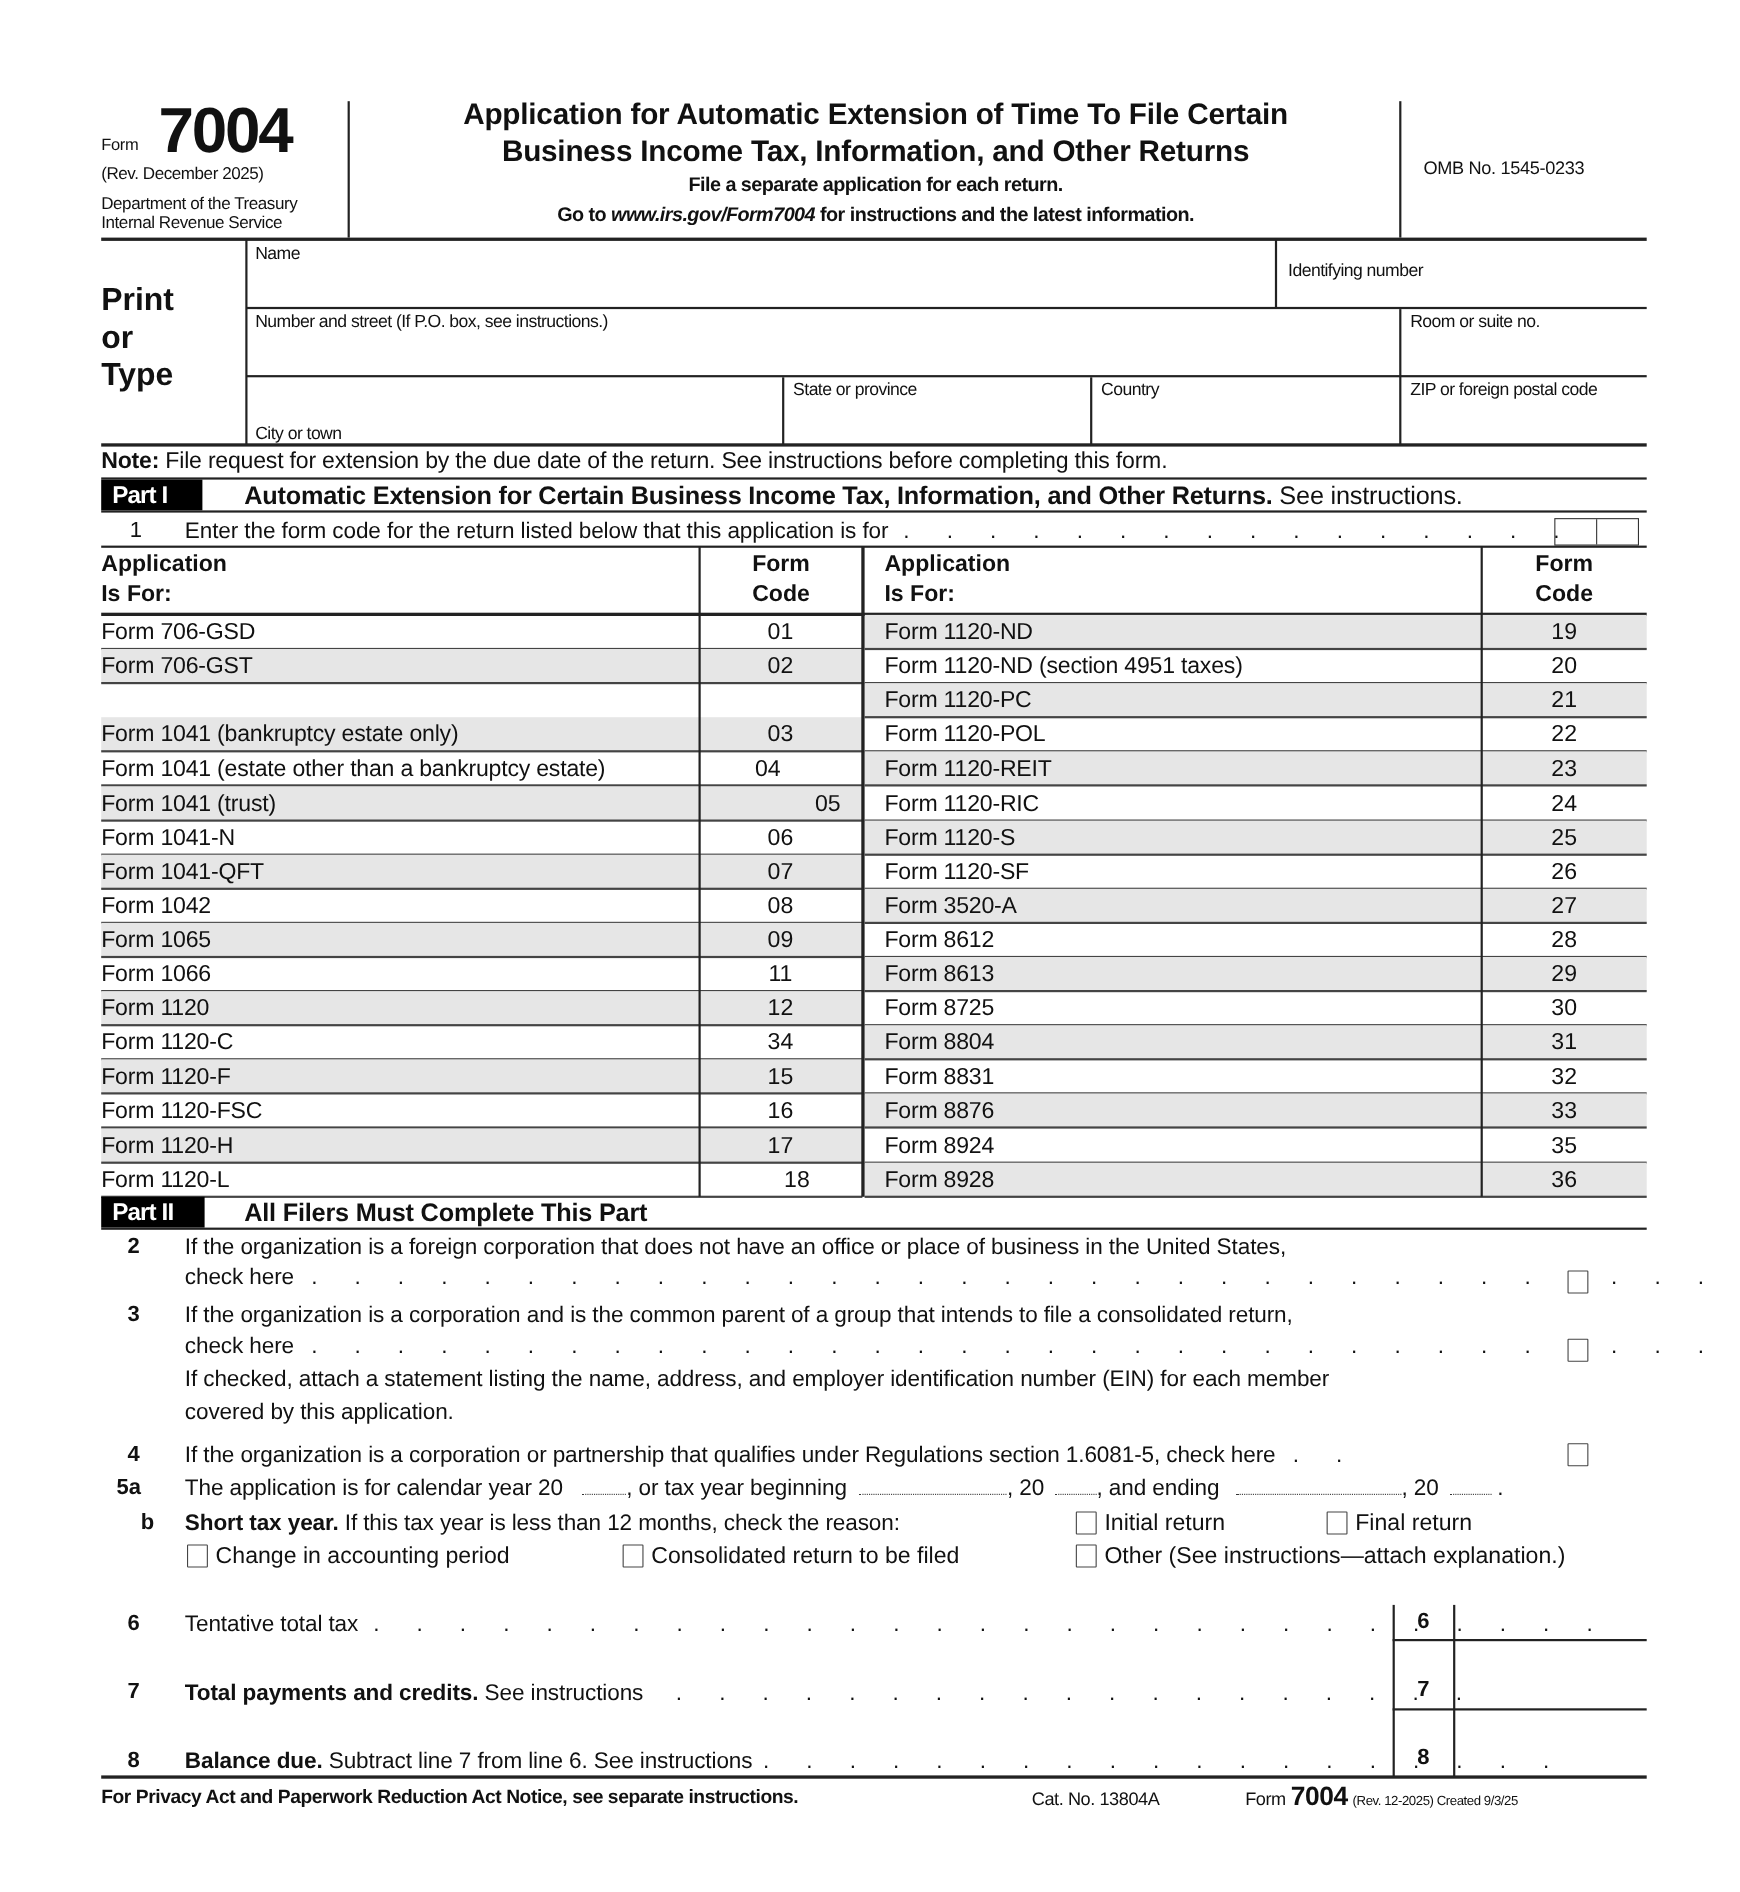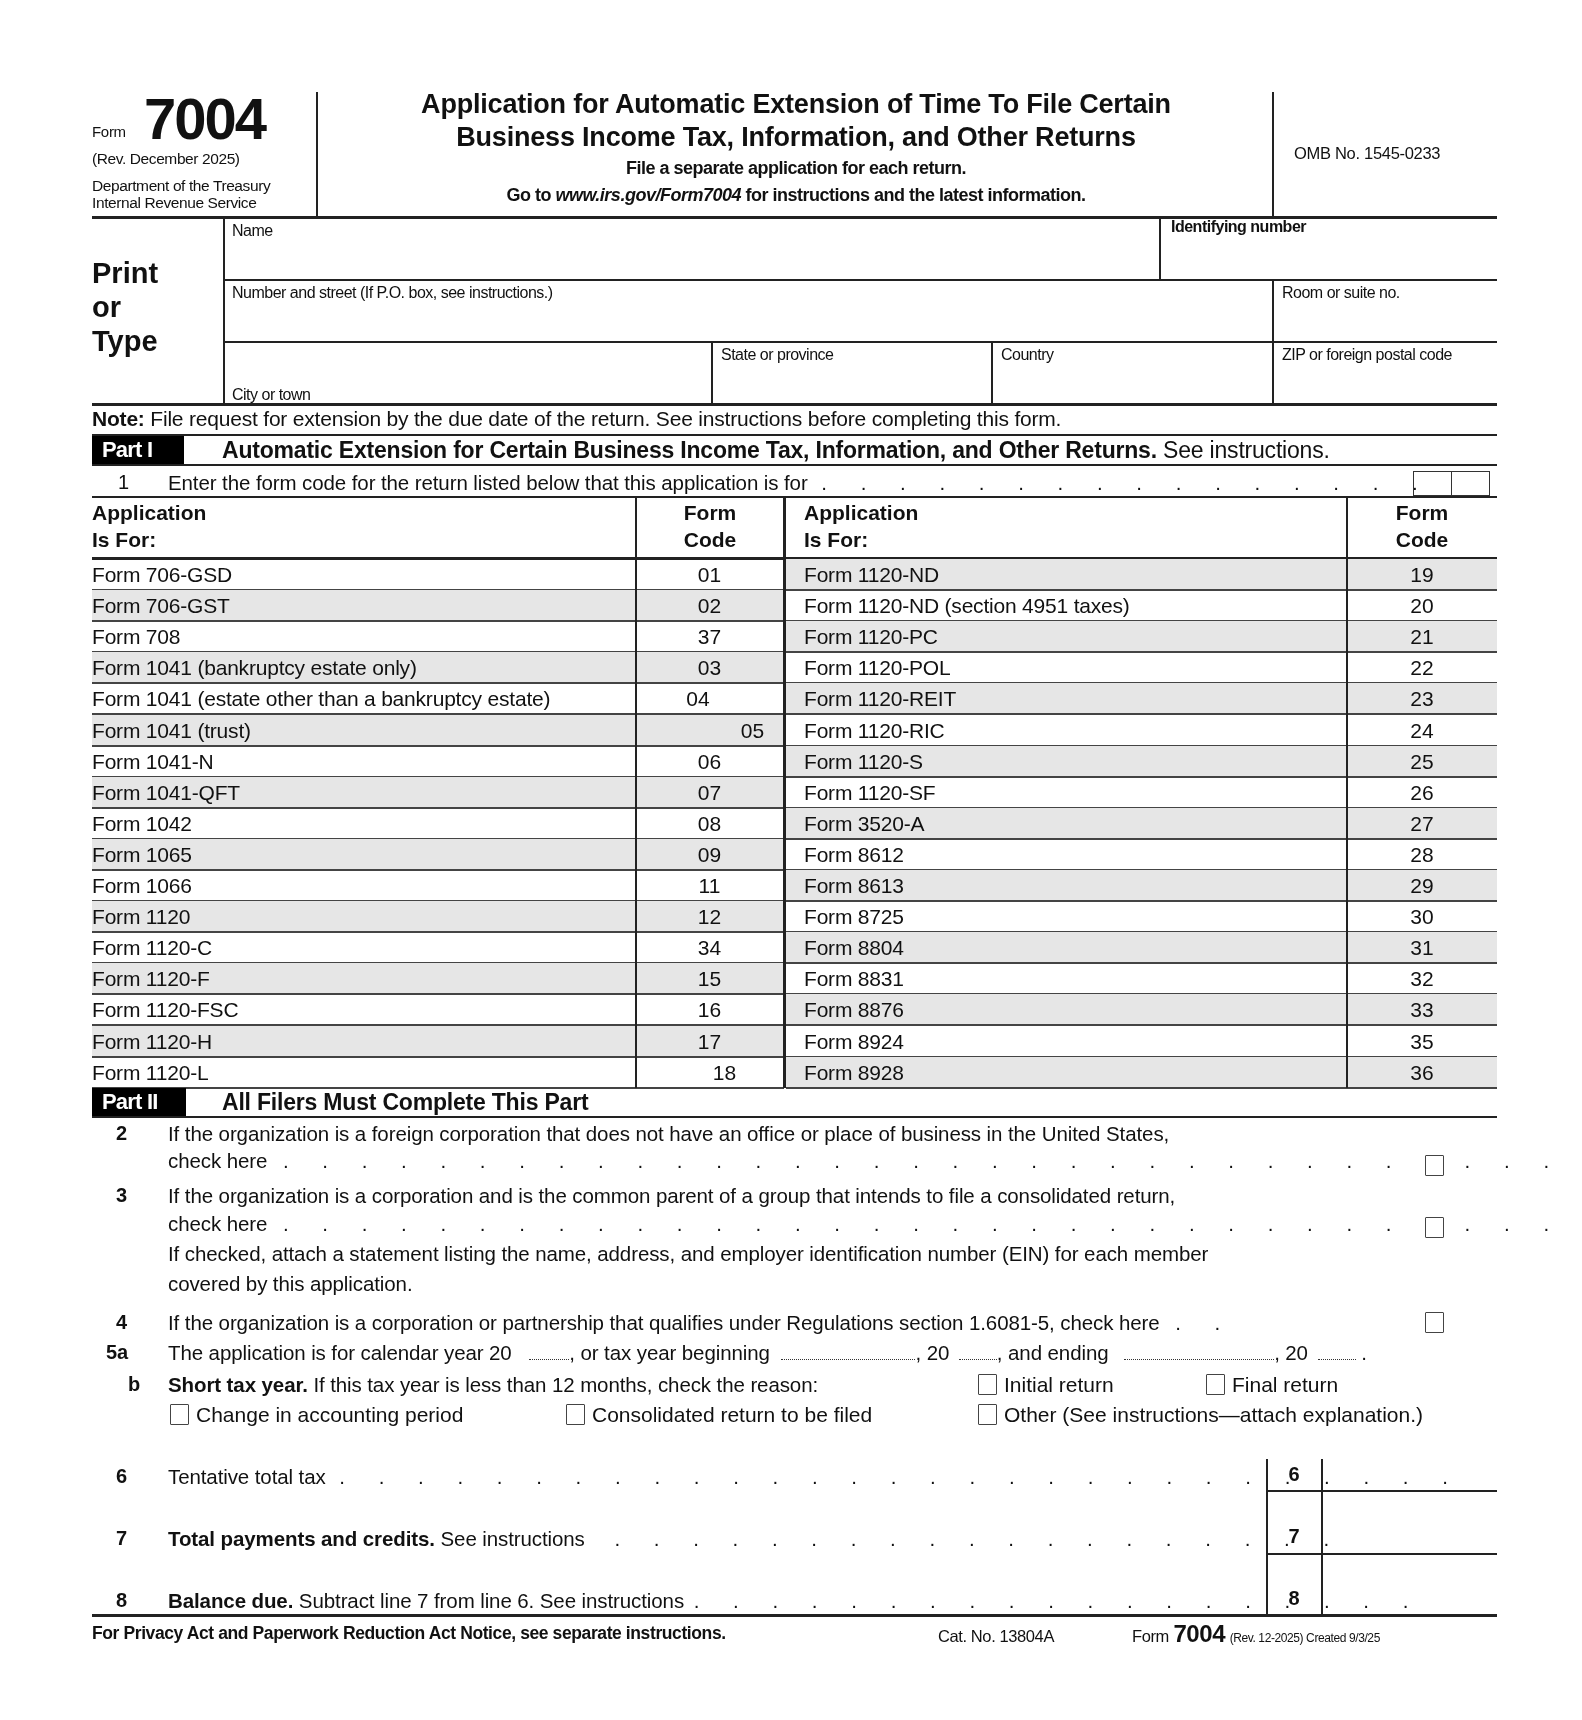--- a/index.html
+++ b/index.html
@@ -75,21 +75,21 @@
     <div>or</div>
     <div>Type</div>
   </div>
   <div class="vline" style="left:131px;top:218px;width:1.5px;height:186px;"></div>
 
   <div class="abs" style="left:132px;top:218px;width:936px;height:62px;">
     <div class="abs field-label" style="left:8px;top:4px;">Name</div>
   </div>
   <div class="vline" style="left:1067px;top:218px;width:1.5px;height:62px;"></div>
   <div class="abs" style="left:1069px;top:218px;width:336px;height:62px;">
-    <div class="abs field-label" style="left:10px;top:0;font-weight:bold;">Identifying number</div>
+    <div class="abs field-label" style="left:10px;top:20px;font-weight:normal;">Identifying number</div>
   </div>
   <div class="hline" style="left:132px;top:279px;width:1273px;height:2px;"></div>
 
   <div class="abs" style="left:132px;top:281px;width:1048px;height:61px;">
     <div class="abs field-label" style="left:8px;top:3px;">Number and street (If P.O. box, see instructions.)</div>
   </div>
   <div class="vline" style="left:1180px;top:281px;width:1.5px;height:123px;"></div>
   <div class="abs" style="left:1182px;top:281px;width:223px;height:61px;">
     <div class="abs field-label" style="left:8px;top:3px;">Room or suite no.</div>
   </div>
@@ -155,25 +155,20 @@
 
   <div id="tbl-left" class="abs" style="left:0;top:559px;width:692px;height:529px;">
       <div class="tbl-row" style="left: 0px; width: 100%; top: 0px;">
         <div class="name" style="left: 0px;">Form 706-GSD</div>
         <div class="code" style="left: 544px; width: 147px;">01</div>
         <div class="rowline"></div>
       </div>
       <div class="tbl-row shade" style="left: 0px; width: 100%; top: 31.1px;">
         <div class="name" style="left: 0px;">Form 706-GST</div>
         <div class="code" style="left: 544px; width: 147px;">02</div>
-        <div class="rowline"></div>
-      </div>
-      <div class="tbl-row" style="left: 0px; width: 100%; top: 62.2px;">
-        <div class="name" style="left: 0px;">Form 708</div>
-        <div class="code" style="left: 544px; width: 147px;">37</div>
         <div class="rowline"></div>
       </div>
       <div class="tbl-row shade" style="left: 0px; width: 100%; top: 93.3px;">
         <div class="name" style="left: 0px;">Form 1041 (bankruptcy estate only)</div>
         <div class="code" style="left: 544px; width: 147px;">03</div>
         <div class="rowline"></div>
       </div>
       <div class="tbl-row" style="left: 0px; width: 100%; top: 124.4px;">
         <div class="name" style="left: 0px;">Form 1041 (estate other than a bankruptcy estate)</div>
         <div class="code" style="left: 544px; width: 124px;">04</div>

